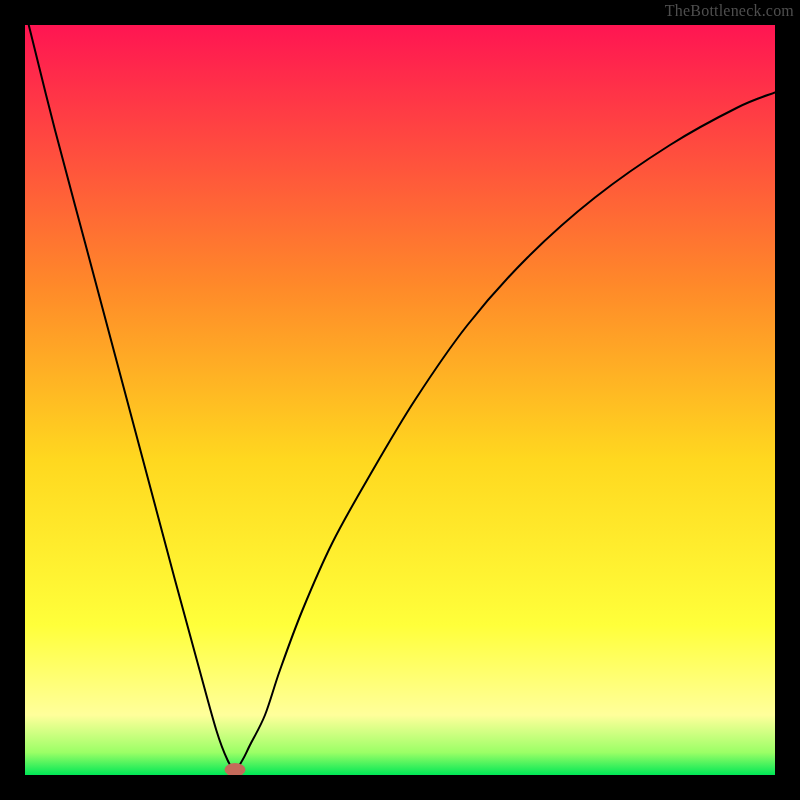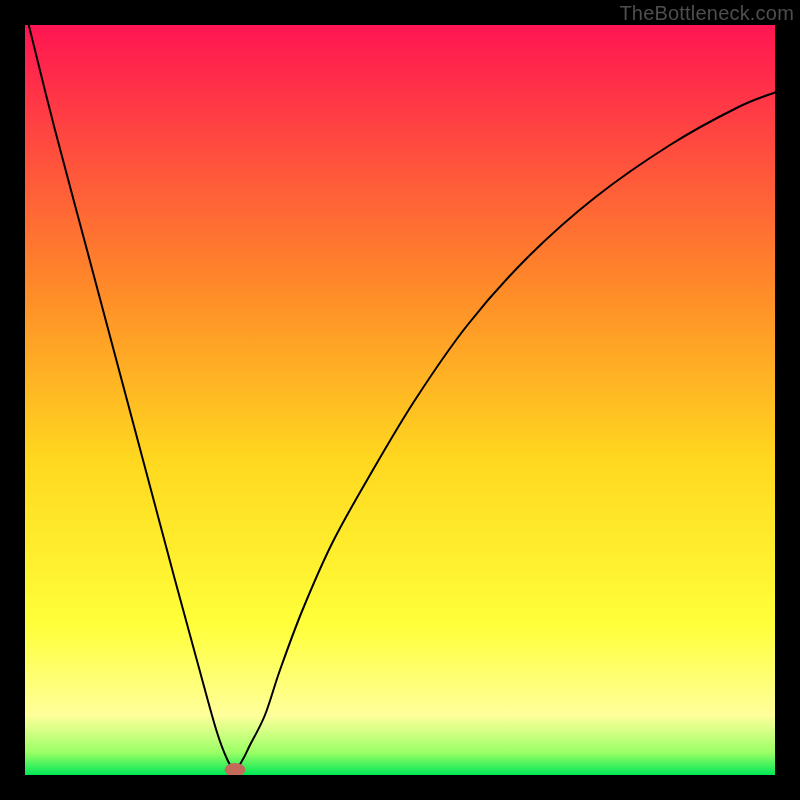--- a/index.html
+++ b/index.html
@@ -22,24 +22,24 @@
     left: 25px;
     top: 25px;
     width: 750px;
     height: 750px;
   }
   .watermark {
     position: absolute;
     top: 2px;
     right: 6px;
     color: #4e4e4e;
-    font-size: 20px;
+    font-size: 16px;
     font-weight: 500;
     letter-spacing: 0.2px;
-    font-family: Liberation Sans, sans-serif;
+    font-family: Liberation Serif, serif;
   }
 </style>
 </head>
 <body>
 
 <div class="frame">
   <div class="watermark">TheBottleneck.com</div>
   <svg class="plot" viewBox="0 0 750 750" preserveAspectRatio="none">
     <defs>
       <linearGradient id="bg-grad" x1="0" y1="0" x2="0" y2="1">

